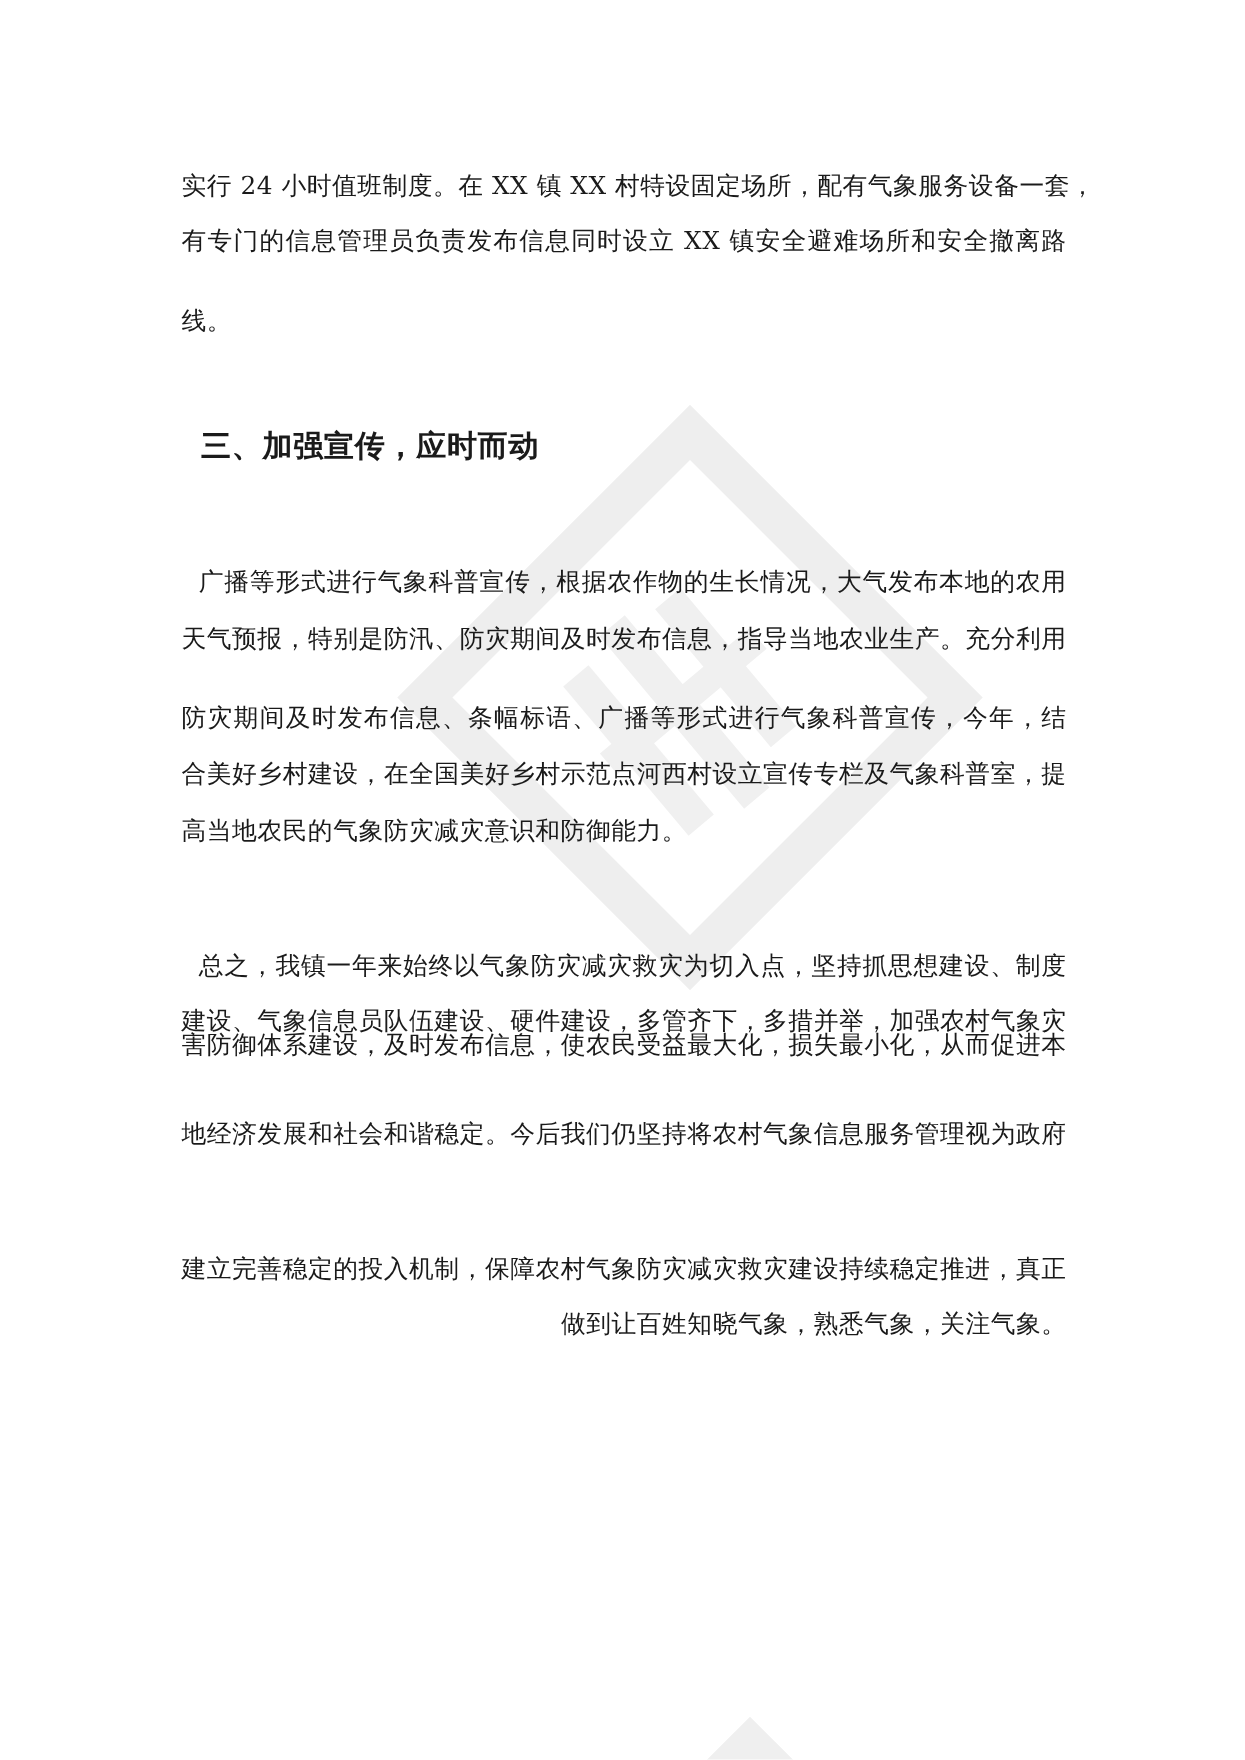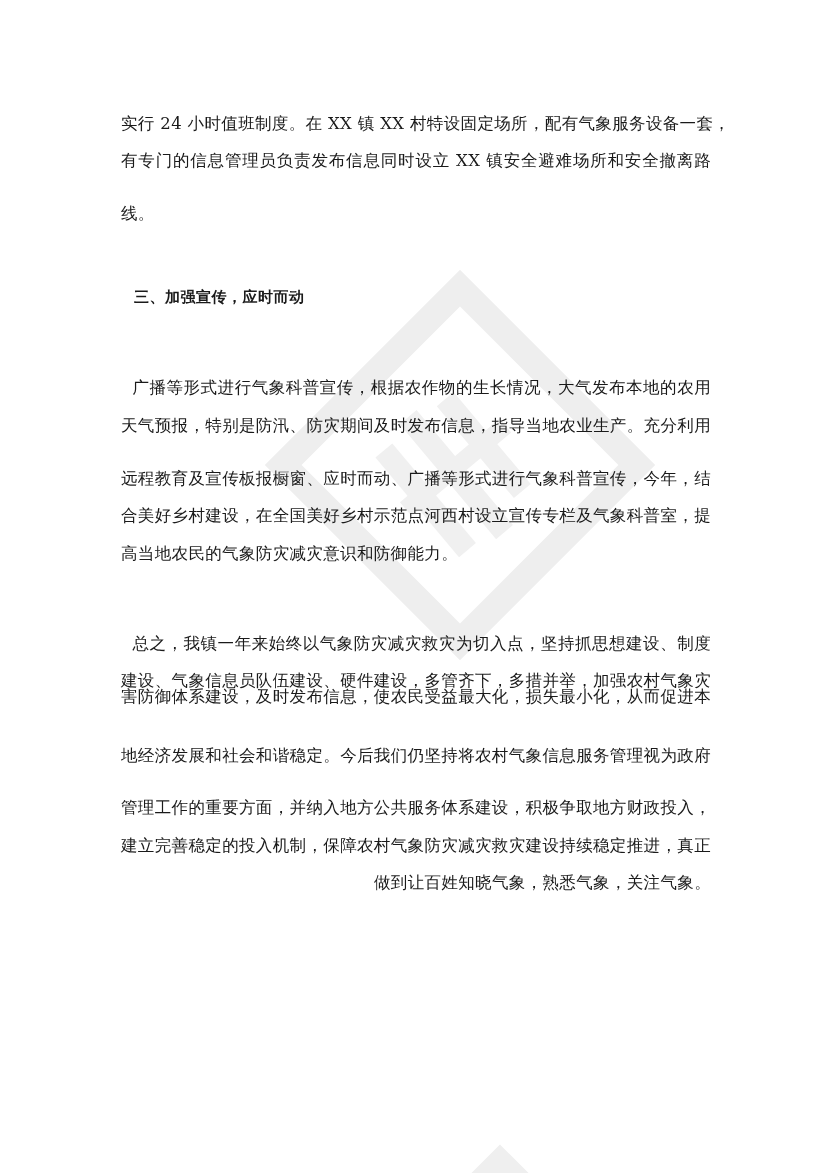--- a/index.html
+++ b/index.html
@@ -38,21 +38,21 @@
   }
   .line.justify {
     text-align: justify;
     text-align-last: justify;
   }
   .heading {
     position: absolute;
     left: 134px;
     font-family: "DejaVu Sans", "Liberation Sans", sans-serif;
     font-weight: bold;
-    font-size: 15px;
+    font-size: 20px;
     line-height: 20px;
     z-index: 1;
     letter-spacing: 0.5px;
   }
 </style>
 </head>
 <body>
 
 <div class="page">
 
@@ -78,25 +78,24 @@
   </svg>
 
   <div class="line justify" style="top:114px;">实行 24 小时值班制度。在 XX 镇 XX 村特设固定场所，配有气象服务设备一套，</div>
   <div class="line justify" style="top:151px;">有专门的信息管理员负责发布信息同时设立 XX 镇安全避难场所和安全撤离路</div>
   <div class="line" style="top:204px;">线。</div>
 
   <div class="heading" style="top:287px;">三、加强宣传，应时而动</div>
 
   <div class="line justify" style="top:378px; white-space:pre;">  广播等形式进行气象科普宣传，根据农作物的生长情况，大气发布本地的农用</div>
   <div class="line justify" style="top:416px;">天气预报，特别是防汛、防灾期间及时发布信息，指导当地农业生产。充分利用</div>
-  <div class="line justify" style="top:469px;">远程教育及宣传板报橱窗、应时而动、广播等形式进行气象科普宣传，今年，结</div>
+  <div class="line justify" style="top:469px;">防灾期间及时发布信息、条幅标语、广播等形式进行气象科普宣传，今年，结</div>
   <div class="line justify" style="top:506px;">合美好乡村建设，在全国美好乡村示范点河西村设立宣传专栏及气象科普室，提</div>
   <div class="line" style="top:544px;">高当地农民的气象防灾减灾意识和防御能力。</div>
 
   <div class="line justify" style="top:634px; white-space:pre;">  总之，我镇一年来始终以气象防灾减灾救灾为切入点，坚持抓思想建设、制度</div>
   <div class="line justify" style="top:671px;">建设、气象信息员队伍建设、硬件建设，多管齐下，多措并举，加强农村气象灾</div>
   <div class="line justify" style="top:675px;margin-top:12px;">害防御体系建设，及时发布信息，使农民受益最大化，损失最小化，从而促进本</div>
   <div class="line justify" style="top:746px;">地经济发展和社会和谐稳定。今后我们仍坚持将农村气象信息服务管理视为政府</div>
-  <div class="line justify" style="top:798px;">管理工作的重要方面，并纳入地方公共服务体系建设，积极争取地方财政投入，</div>
   <div class="line justify" style="top:836px;">建立完善稳定的投入机制，保障农村气象防灾减灾救灾建设持续稳定推进，真正</div>
   <div class="line" style="top:873px;text-align:right;">做到让百姓知晓气象，熟悉气象，关注气象。</div>
 
 </div>
 
 </body></html>

